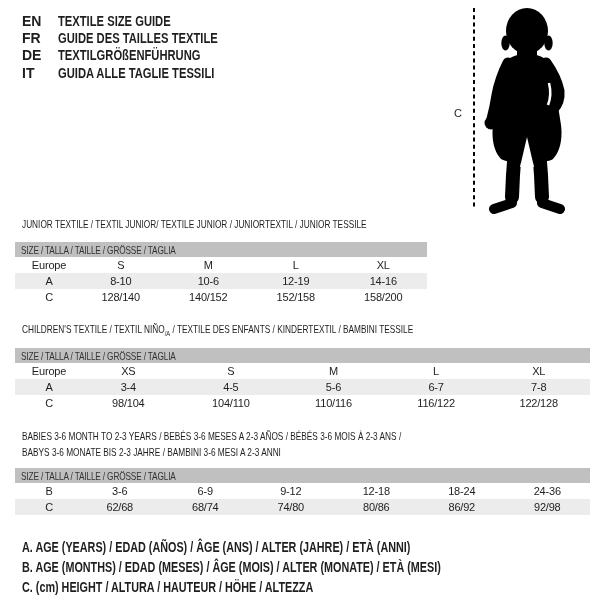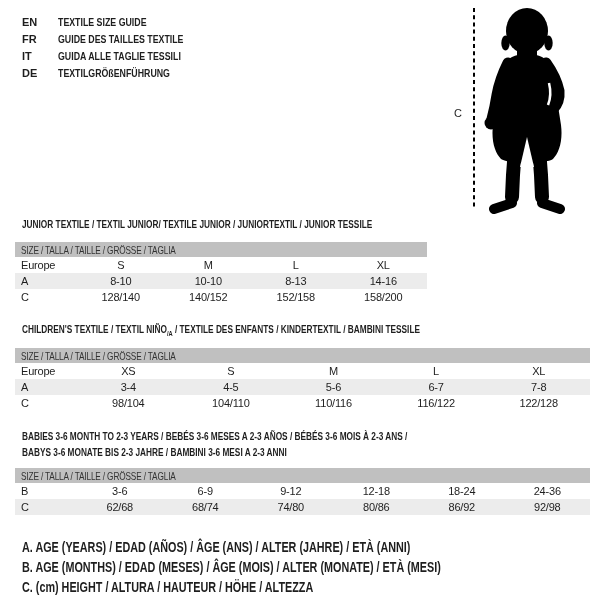--- a/index.html
+++ b/index.html
@@ -7,37 +7,37 @@
     position:relative; width:600px; height:600px; background:#fff;
     font-family:"Liberation Sans", sans-serif; color:#1e1e1e; overflow:hidden;
   }
   
   .cond   { display:inline-block; transform:scaleX(.72); transform-origin:0 50%; white-space:nowrap; }
   .cond80 { display:inline-block; transform:scaleX(.80); transform-origin:0 50%; white-space:nowrap; }
   .cond75 { display:inline-block; transform:scaleX(.75); transform-origin:0 50%; white-space:nowrap; }
 
   
   .langs { position:absolute; top:13px; left:22px; }
-  .lang-row { display:flex; align-items:center; height:17.2px; font-weight:bold; font-size:11px; }
+  .lang-row { display:flex; align-items:flex-start; height:17.2px; font-weight:bold; font-size:14px; }
   .lang-code { width:36px; flex:0 0 36px; }
 
   
   .figure { position:absolute; left:450px; top:5px; }
 
   
-  .sec-title { position:absolute; left:22px; font-weight:bold; font-size:11.5px; line-height:16px; }
+  .sec-title { position:absolute; left:22px; font-weight:normal; font-size:11.5px; line-height:16px; }
   .t-junior   { top:216px; }
   .t-children { top:321px; }
   .t-babies   { top:428px; }
   .subsc { font-size:8px; vertical-align:sub; }
 
   
   table.sizes { position:absolute; left:15px; border-collapse:collapse; table-layout:fixed; font-size:11px; letter-spacing:-0.2px; }
   table.sizes td { padding:0; height:16px; text-align:center; vertical-align:middle;margin-left:20px; }
-  table.sizes td.lbl { text-align:left; padding-left:6px; }
+  table.sizes td.lbl { text-align:center; padding-left:6px; }
   table.sizes td.hdr { background:#c0c0c0; color:#333; text-align:left; padding-left:6px; height:15px; font-size:11px; }
   table.sizes tr.stripe td { background:#ececec; }
   #junior-table   { top:242px; width:412px; }
   #children-table { top:348px; width:575px; }
   #babies-table   { top:468px; width:575px; }
 
   
   .legend { position:absolute; left:22px; top:538px; }
   .legend-line { height:20px; font-weight:bold; font-size:15px; }
 </style>
@@ -49,26 +49,26 @@
   <div class="langs">
     <div class="lang-row">
       <span class="lang-code">EN</span>
       <span class="cond80">TEXTILE SIZE GUIDE</span>
     </div>
     <div class="lang-row">
       <span class="lang-code">FR</span>
       <span class="cond80">GUIDE DES TAILLES TEXTILE</span>
     </div>
     <div class="lang-row">
+      <span class="lang-code">DE</span>
+      <span class="cond80">TEXTILGRÖßENFÜHRUNG</span>
+    </div>
+    <div class="lang-row">
       <span class="lang-code">IT</span>
       <span class="cond80">GUIDA ALLE TAGLIE TESSILI</span>
-    </div>
-    <div class="lang-row">
-      <span class="lang-code">DE</span>
-      <span class="cond80">TEXTILGRÖßENFÜHRUNG</span>
     </div>
   </div>
 
   <svg class="figure" width="150" height="210" viewBox="0 0 150 210">
     <line x1="24" y1="3" x2="24" y2="202" stroke="#000" stroke-width="2" stroke-dasharray="4 3.2"></line>
     <text x="4" y="112" font-size="11" fill="#1e1e1e">C</text>
     <g transform="translate(30,0)" fill="#000">
       <ellipse cx="25.5" cy="38" rx="4.2" ry="7.5"></ellipse>
       <ellipse cx="68.5" cy="38" rx="4.2" ry="7.5"></ellipse>
       <ellipse cx="47" cy="26" rx="21" ry="23"></ellipse>
@@ -109,22 +109,22 @@
     <tr>
       <td class="lbl">Europe</td>
       <td>S</td>
       <td>M</td>
       <td>L</td>
       <td>XL</td>
     </tr>
     <tr class="stripe">
       <td class="lbl">A</td>
       <td>8-10</td>
-      <td>10-10</td>
-      <td>8-13</td>
+      <td>10-6</td>
+      <td>12-19</td>
       <td>14-16</td>
     </tr>
     <tr>
       <td class="lbl">C</td>
       <td>128/140</td>
       <td>140/152</td>
       <td>152/158</td>
       <td>158/200</td>
     </tr>
   </tbody>

